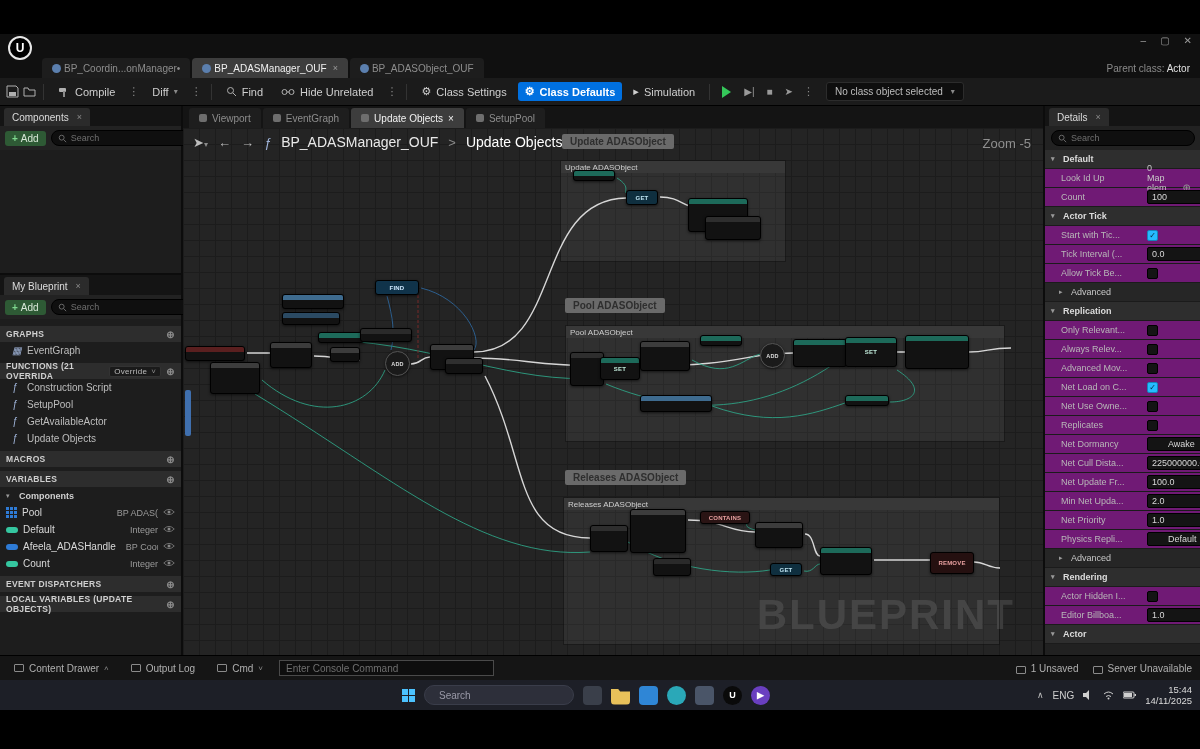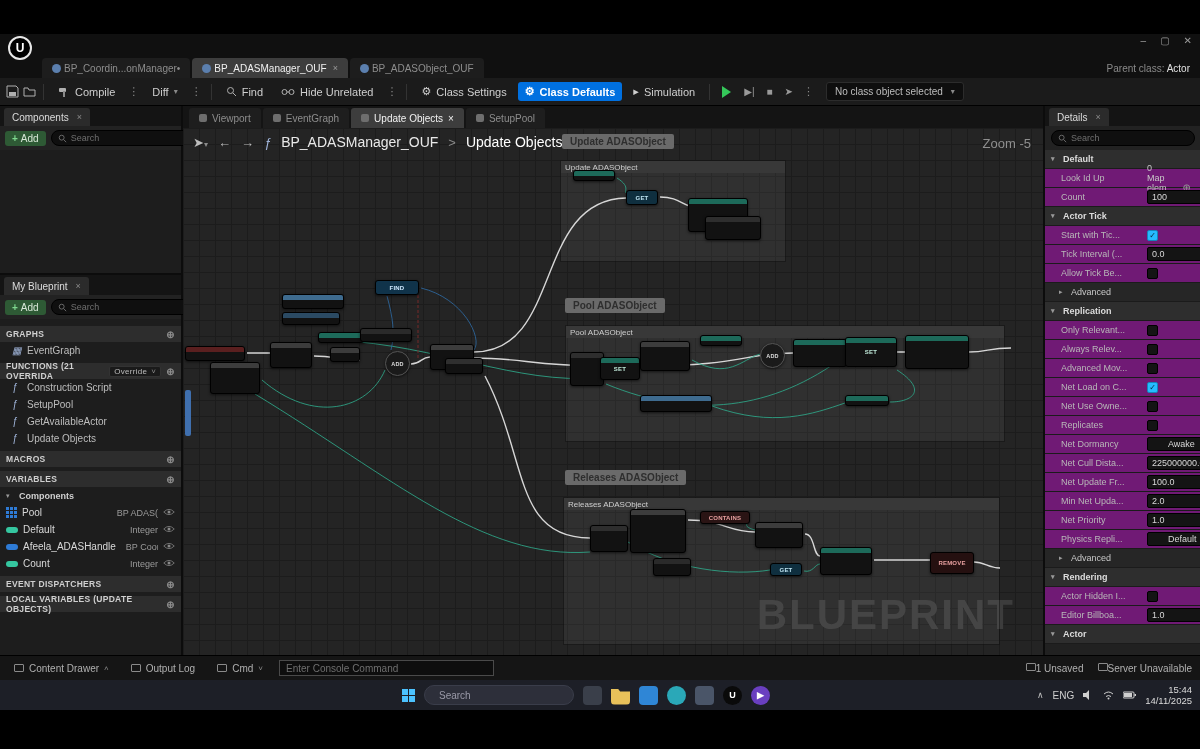--- a/index.html
+++ b/index.html
@@ -125,21 +125,21 @@
   .map-ic{color:#9a9a9a;font-size:10px}
 
   
   .statusbar{height:25px;background:#151515;border-top:1px solid #000;display:flex;align-items:center;padding:0 8px;gap:10px;font-size:10px;color:#b0b0b0}
   .sb-btn{display:flex;align-items:center;gap:5px;padding:2px 6px;border-radius:3px}
   .sb-ico{width:10px;height:8px;border:1px solid #8a8a8a;border-radius:1px;display:inline-block}
   .console{width:215px;height:16px;background:#0e0e0e;border:1px solid #4a4a4a;display:flex;align-items:center;padding:0 6px}
   .console input{flex:1;background:transparent;border:none;outline:none;color:#bdbdbd;font-size:10px}
   .console input::placeholder{color:#6f6f6f}
   .sb-right{margin-left:auto;display:flex;align-items:center;gap:14px}
-  .sb-status{display:flex;align-items:flex-start;}
+  .sb-status{display:flex;align-items:flex-end;gap:5px}
 
   
   .taskbar{position:absolute;left:0;top:680px;width:1200px;height:30px;background:#1d1f27;display:flex;align-items:center}
   .tb-center{position:absolute;left:402px;display:flex;align-items:center;gap:9px}
   .start-grid{display:grid;grid-template-columns:6px 6px;grid-gap:1px}
   .start-grid i{width:6px;height:6px;background:#4cc2ff;display:block}
   .ts-search{width:150px;height:20px;background:#2d2f3a;border:1px solid #3a3d4a;border-radius:10px;display:flex;align-items:center;gap:6px;padding:0 8px}
   .ts-search input{flex:1;background:transparent;border:none;outline:none;color:#cfcfcf;font-size:10px}
   .ts-search input::placeholder{color:#9a9aa8}
   .tb-ic{width:19px;height:19px;border-radius:4px;display:flex;align-items:center;justify-content:center;font-size:9px;color:#fff;font-weight:bold}

